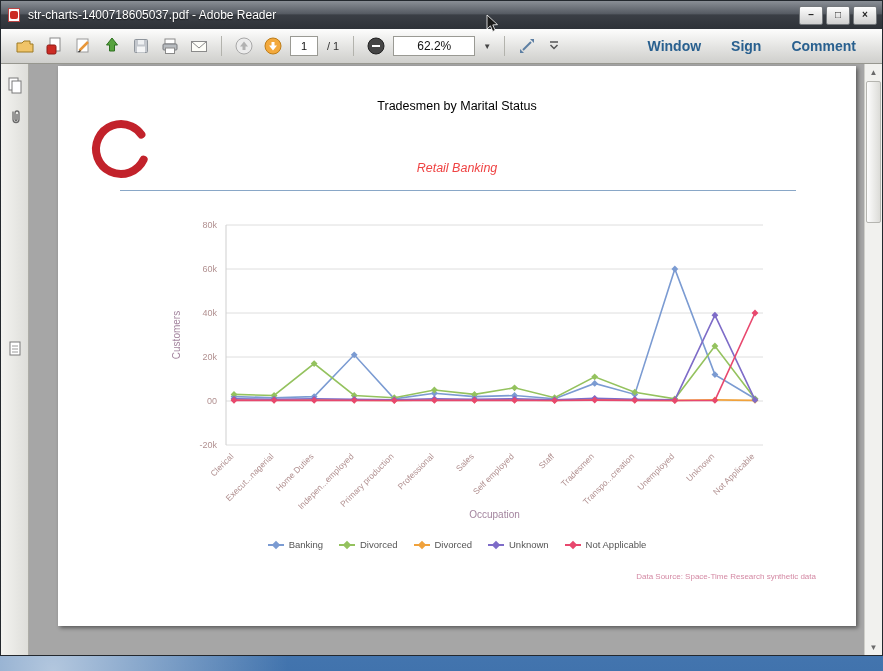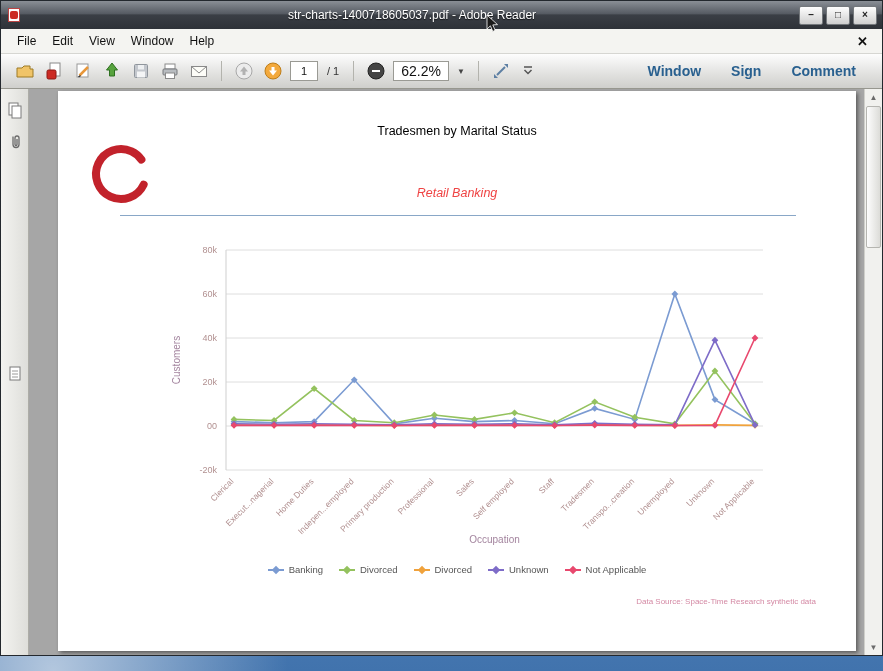--- a/index.html
+++ b/index.html
@@ -11,39 +11,39 @@
   }
   .window{position:absolute;left:0;top:0;width:883px;height:656px;border:1px solid #23282e;
     box-sizing:border-box;background:#a6a6a6;display:flex;flex-direction:column;}
   
   .titlebar{height:28px;flex:0 0 28px;display:flex;align-items:center;padding:0 5px;
     background:linear-gradient(#8a8f96 0%,#565b63 45%,#3a3e45 50%,#2e3238 100%);
     color:#fff;font-size:12px;}
   .titlebar .app-icon{width:16px;height:16px;margin-right:6px;position:relative;flex:0 0 16px;}
   .titlebar .app-icon .pg{position:absolute;inset:1px 2px;background:#fff;border:1px solid #b44;}
   .titlebar .app-icon .fold{position:absolute;left:4px;top:4px;width:8px;height:8px;background:#cc2b24;border-radius:2px;}
-  .title-text{flex:1;white-space:nowrap;overflow:hidden;text-overflow:ellipsis;text-shadow:0 1px 1px rgba(0,0,0,.7);text-align:center;}
+  .title-text{flex:1;white-space:nowrap;overflow:hidden;text-overflow:ellipsis;text-shadow:0 1px 1px rgba(0,0,0,.7);}
   .win-btn{width:22px;height:17px;margin-left:3px;display:flex;align-items:center;justify-content:center;
     background:linear-gradient(#fefefe,#cfcfcf);border:1px solid #74787c;border-radius:2px;
     font-size:10px;line-height:1;color:#222;font-weight:bold;}
   
   .menubar{height:24px;flex:0 0 24px;background:#f4f4f1;border-bottom:1px solid #d6d6d2;
     display:flex;align-items:center;font-size:12px;color:#111;padding:0 8px;}
   .menu-item{padding:3px 8px;}
   .menu-close{margin-left:auto;font-weight:bold;font-size:13px;padding-right:6px;color:#111;}
   
   .toolbar{height:34px;flex:0 0 34px;display:flex;align-items:center;gap:5px;padding:0 12px;
     background:linear-gradient(#fdfdfd,#e3e3e1 55%,#cfcfcc);border-bottom:1px solid #97978f;}
   .tb-icon{width:24px;height:24px;display:flex;align-items:center;justify-content:center;}
   .tb-sep{width:1px;height:20px;background:#b3b3ad;margin:0 5px;}
   .page-box{width:26px;height:18px;background:#fff;border:1px solid #9a9a94;font-size:11px;
     text-align:center;line-height:18px;color:#111;}
   .page-total{font-size:11px;color:#333;margin:0 4px;}
-  .zoom-box{height:18px;background:#fff;border:1px solid #9a9a94;font-size:14px;color:#111;
-    display:flex;align-items:center;padding:0 7px;}
+  .zoom-box{height:18px;background:#fff;border:1px solid #9a9a94;font-size:12px;color:#111;
+    display:flex;align-items:center;padding:0 23px;}
   .drop-arrow{font-size:8px;color:#444;padding:0 3px;}
   .tb-right{margin-left:auto;display:flex;gap:30px;font-size:14px;font-weight:bold;color:#29608f;padding-right:14px;}
   
   .content{flex:1;display:flex;min-height:0;}
   .sidebar{width:27px;flex:0 0 27px;background:linear-gradient(90deg,#f3f3f0,#dededa);
     border-right:1px solid #adada7;display:flex;flex-direction:column;align-items:center;padding-top:12px;gap:10px;}
   .side-gap{height:190px;}
   .docarea{flex:1;position:relative;background:#a6a6a6;overflow:hidden;}
   .scrollbar{width:17px;flex:0 0 17px;background:#f1f1ee;border-left:1px solid #cfcfca;position:relative;}
   .sb-btn{height:16px;display:flex;align-items:center;justify-content:center;font-size:8px;color:#6a6a6a;}
@@ -79,28 +79,20 @@
     <span class="app-icon">
         <span class="pg"></span>
         <span class="fold"></span>
       </span>
     <span class="title-text">str-charts-1400718605037.pdf - Adobe Reader</span>
     <span class="win-btn">–</span>
     <span class="win-btn">□</span>
     <span class="win-btn">×</span>
   </div>
 
-  <div class="menubar">
-    <span class="menu-item">File</span>
-    <span class="menu-item">Edit</span>
-    <span class="menu-item">View</span>
-    <span class="menu-item">Window</span>
-    <span class="menu-item">Help</span>
-    <span class="menu-close">✕</span>
-  </div>
 
   <div class="toolbar">
     <span class="tb-icon">
       <svg width="20" height="20">
           <path d="M2 7 h5 l2 -2 h6 v3 h3 v8 H2 z" fill="#f0c468" stroke="#9d7b25"></path>
         </svg>
     </span>
     <span class="tb-icon">
       <svg width="20" height="20">
           <rect x="6" y="2" width="10" height="13" fill="#fff" stroke="#8a8a8a"></rect>

